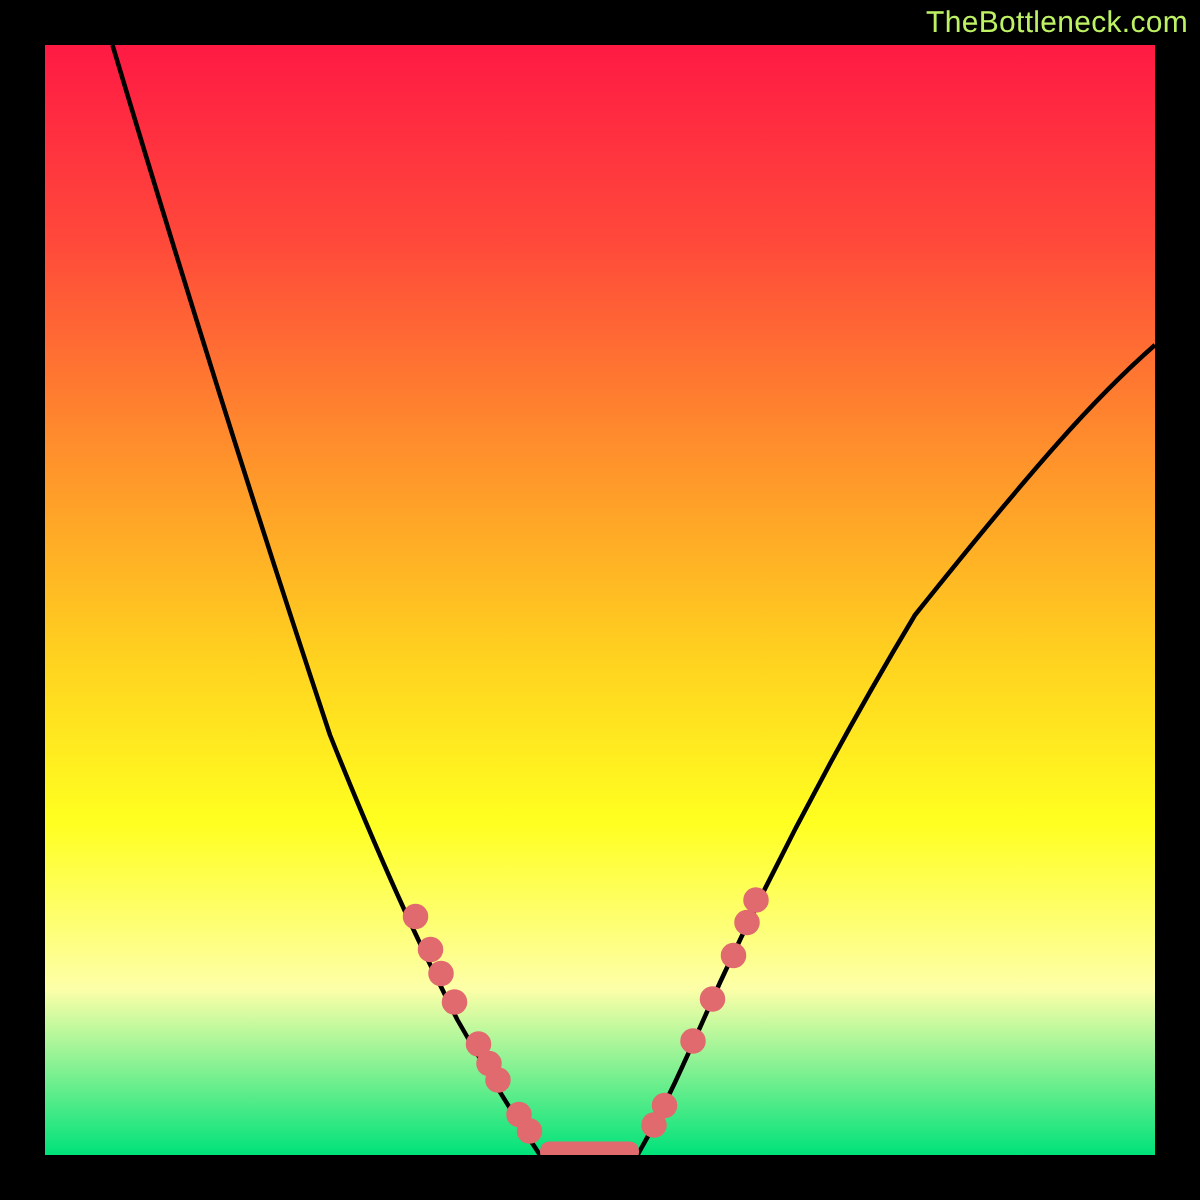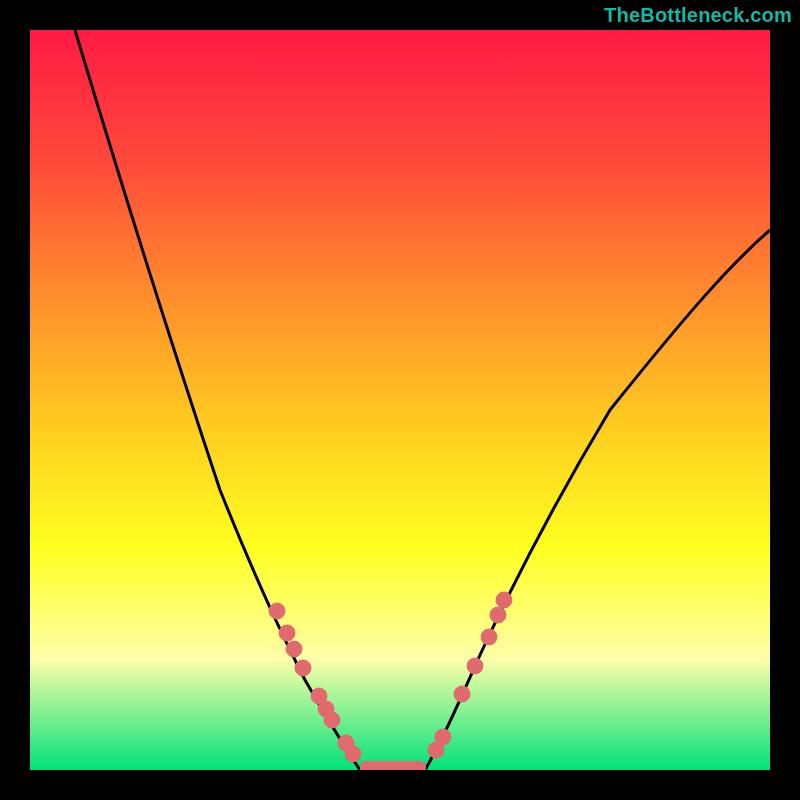--- a/index.html
+++ b/index.html
@@ -31,23 +31,23 @@
       #ff8a2d 35%,
       #ffd11f 55%,
       #ffff20 70%,
       #fdffa8 85%,
       #00e27a 100%);
   }
   .watermark {
     position: absolute;
     top: 4px;
     right: 8px;
-    color: #14b8a6;
+    color: #bef264;
     font-size: 20px;
-    font-weight: 700;
+    font-weight: 400;
     letter-spacing: 0.2px;
   }
   svg.curve {
     position: absolute;
     top: 0;
     left: 0;
   }
   .dot {
     fill: #e16a6f;
     stroke: #e16a6f;

